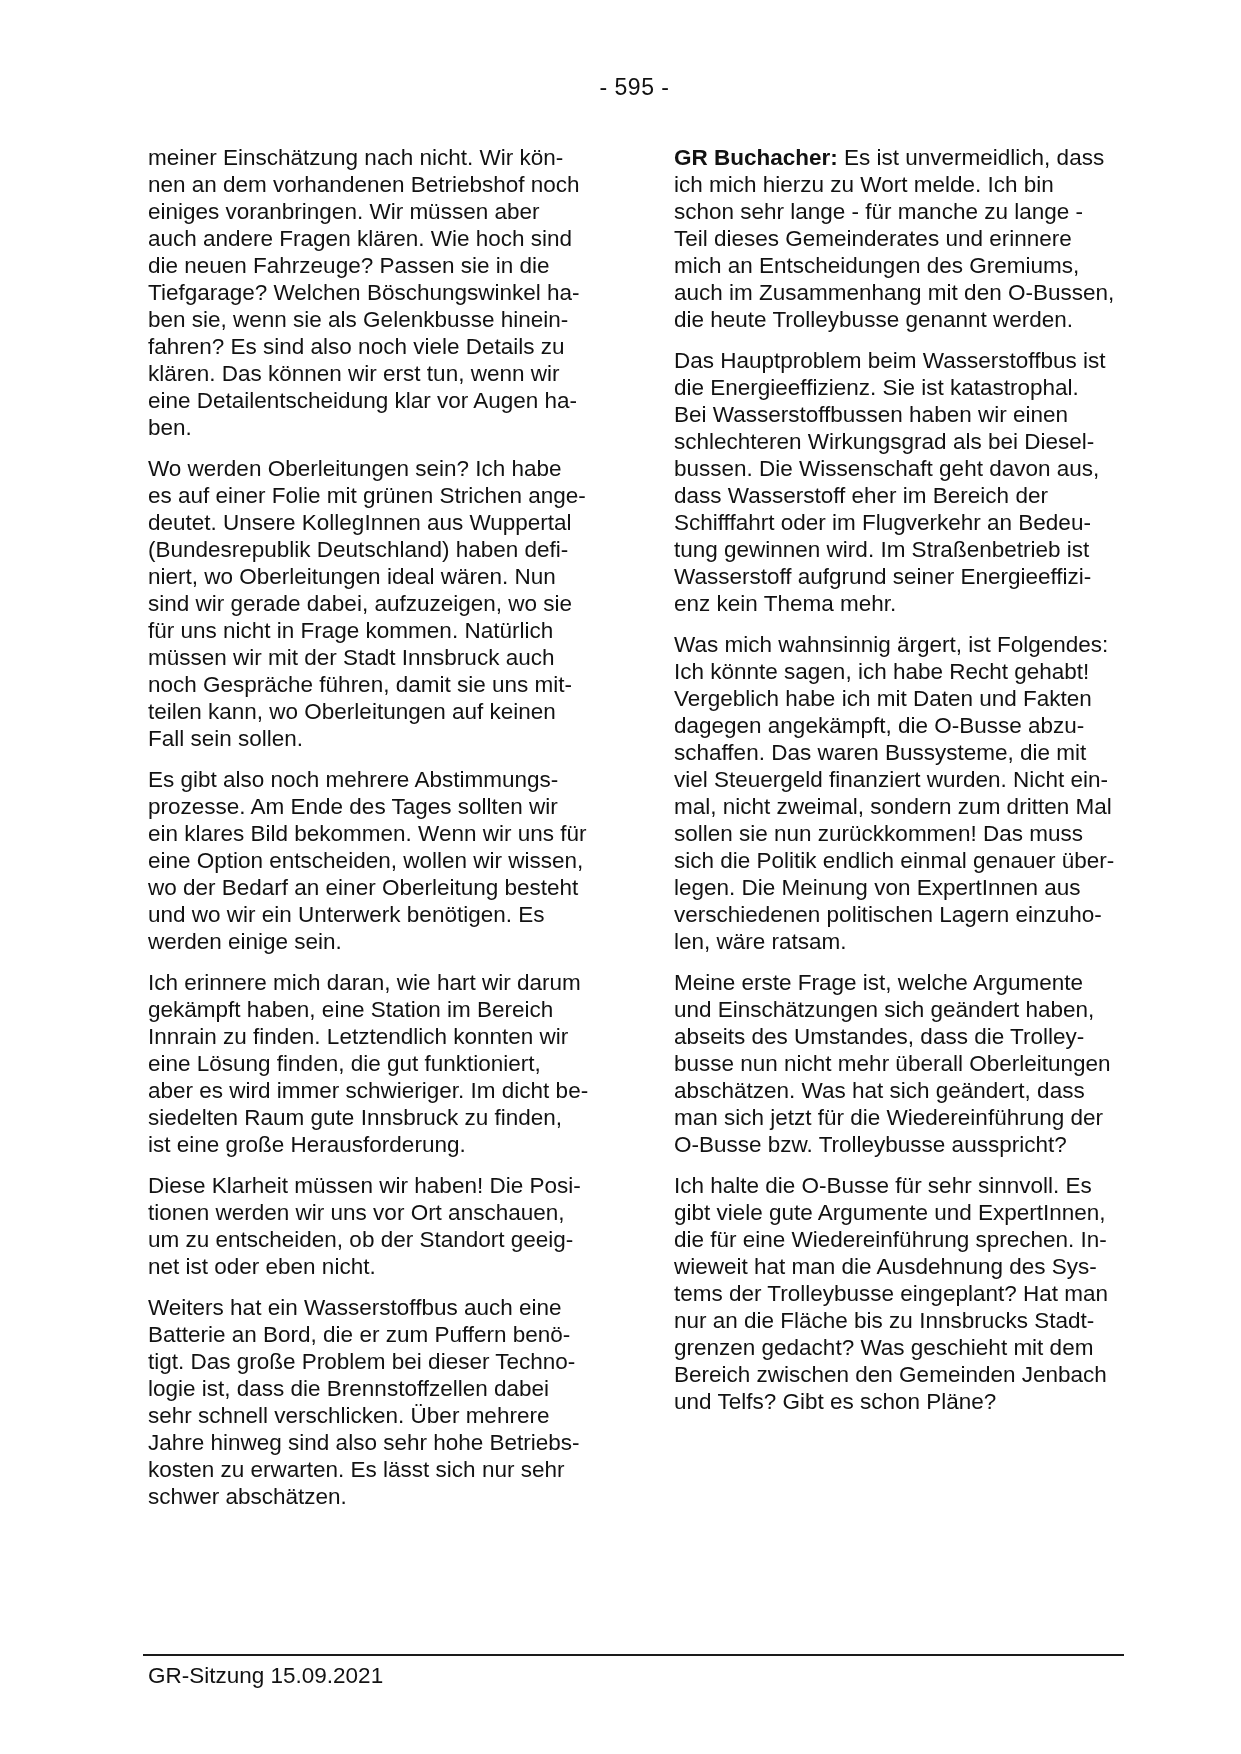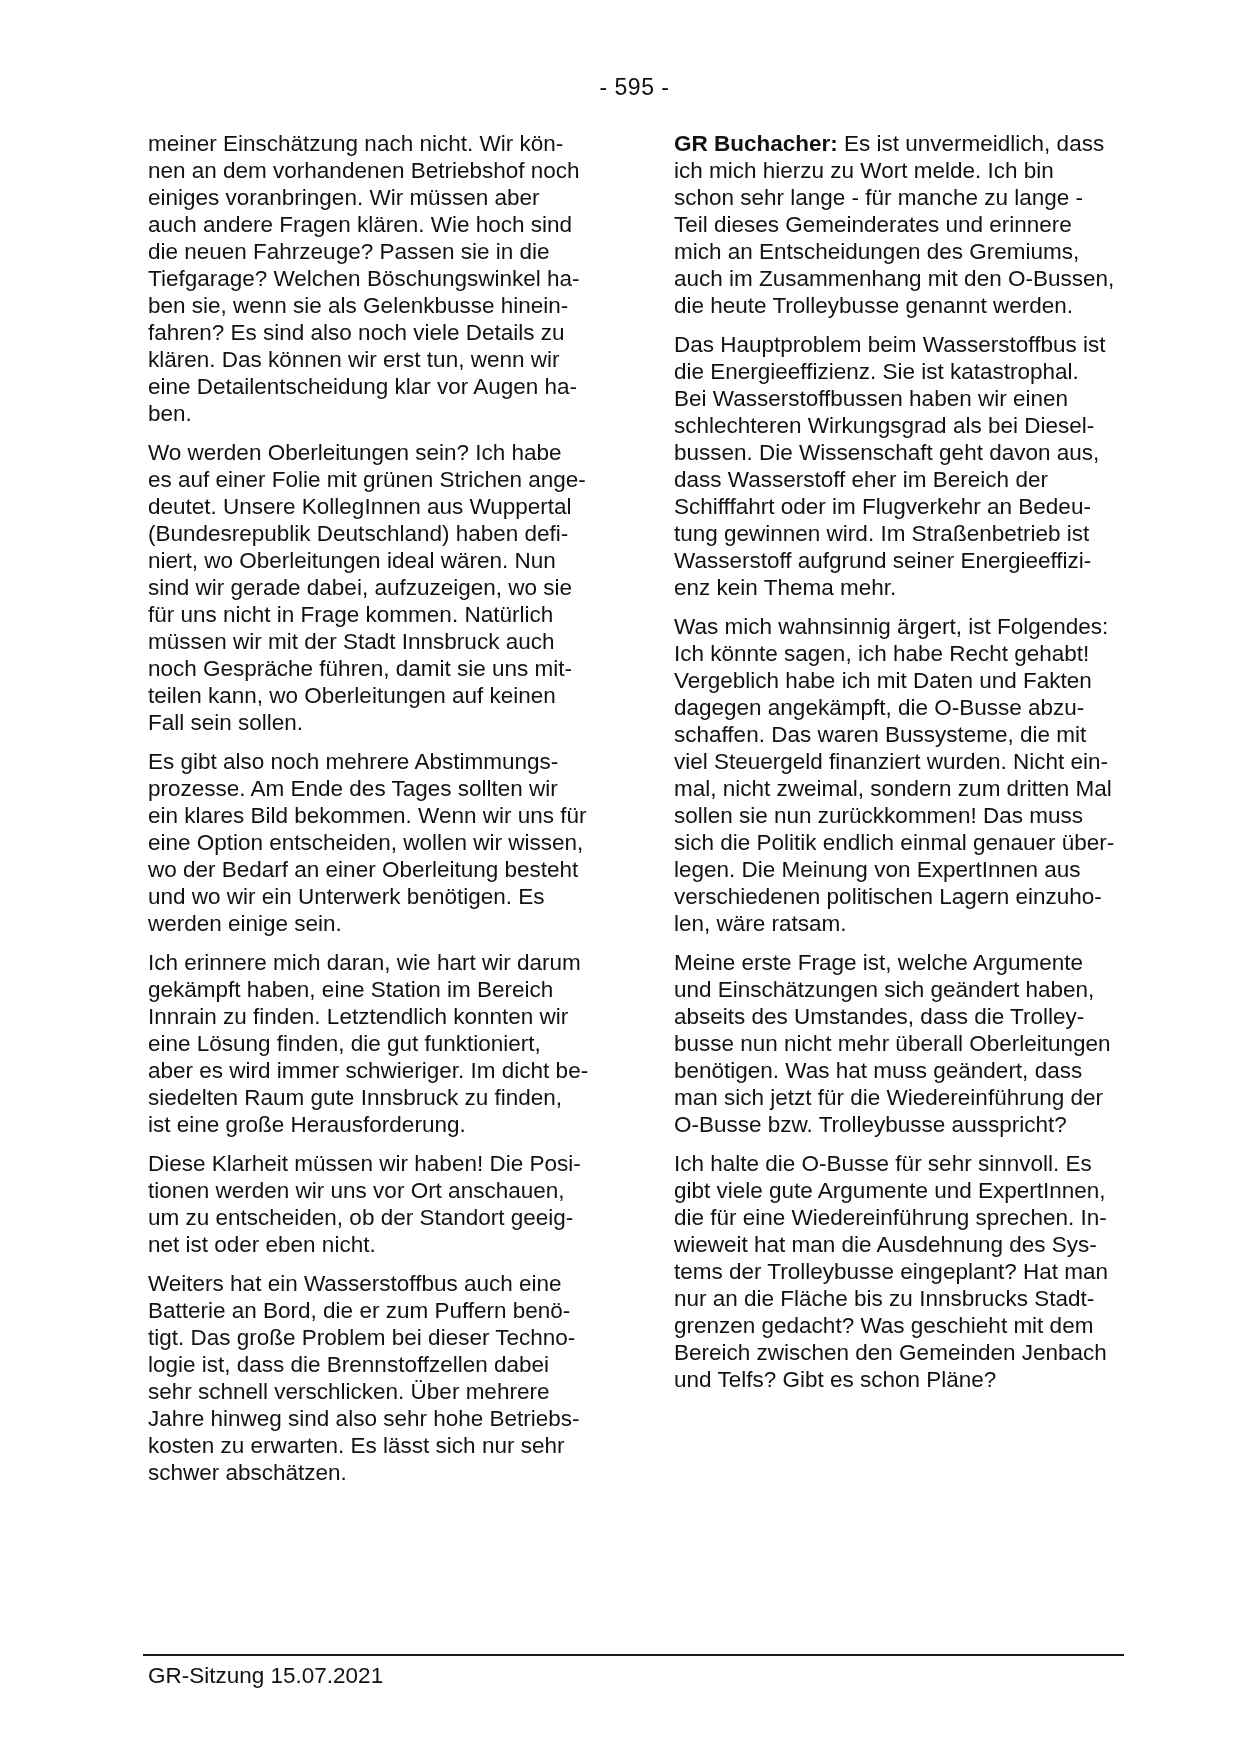--- a/index.html
+++ b/index.html
@@ -23,21 +23,21 @@
     left:148px;top:130px;
     display:flex;
   }
   .col{
     font-size:22.5px;
     line-height:27px;
   }
   .col-left{width:436px;margin-right:90px;}
   .col-right{width:444px;}
   p.para{
-    margin:0 0 12px 0;
+    margin:14px 0 12px 0;
     white-space:pre;
   }
   p.para b{font-weight:bold;}
   .footer-rule{
     position:absolute;
     left:143px;top:1654px;
     width:981px;height:0;
     border-top:2px solid #1a1a1a;
   }
   .footer-text{
@@ -129,29 +129,29 @@
 mal, nicht zweimal, sondern zum dritten Mal
 sollen sie nun zurückkommen! Das muss
 sich die Politik endlich einmal genauer über-
 legen. Die Meinung von ExpertInnen aus
 verschiedenen politischen Lagern einzuho-
 len, wäre ratsam.</span></p>
     <p class="para"><span>Meine erste Frage ist, welche Argumente
 und Einschätzungen sich geändert haben,
 abseits des Umstandes, dass die Trolley-
 busse nun nicht mehr überall Oberleitungen
-benötigen. Was hat muss geändert, dass
+abschätzen. Was hat sich geändert, dass
 man sich jetzt für die Wiedereinführung der
 O-Busse bzw. Trolleybusse ausspricht?</span></p>
     <p class="para"><span>Ich halte die O-Busse für sehr sinnvoll. Es
 gibt viele gute Argumente und ExpertInnen,
 die für eine Wiedereinführung sprechen. In-
 wieweit hat man die Ausdehnung des Sys-
 tems der Trolleybusse eingeplant? Hat man
 nur an die Fläche bis zu Innsbrucks Stadt-
 grenzen gedacht? Was geschieht mit dem
 Bereich zwischen den Gemeinden Jenbach
 und Telfs? Gibt es schon Pläne?</span></p>
   </div>
 </div>
 
 <div class="footer-rule"></div>
-<div class="footer-text">GR-Sitzung 15.07.2021</div>
+<div class="footer-text">GR-Sitzung 15.09.2021</div>
 
 </body></html>

